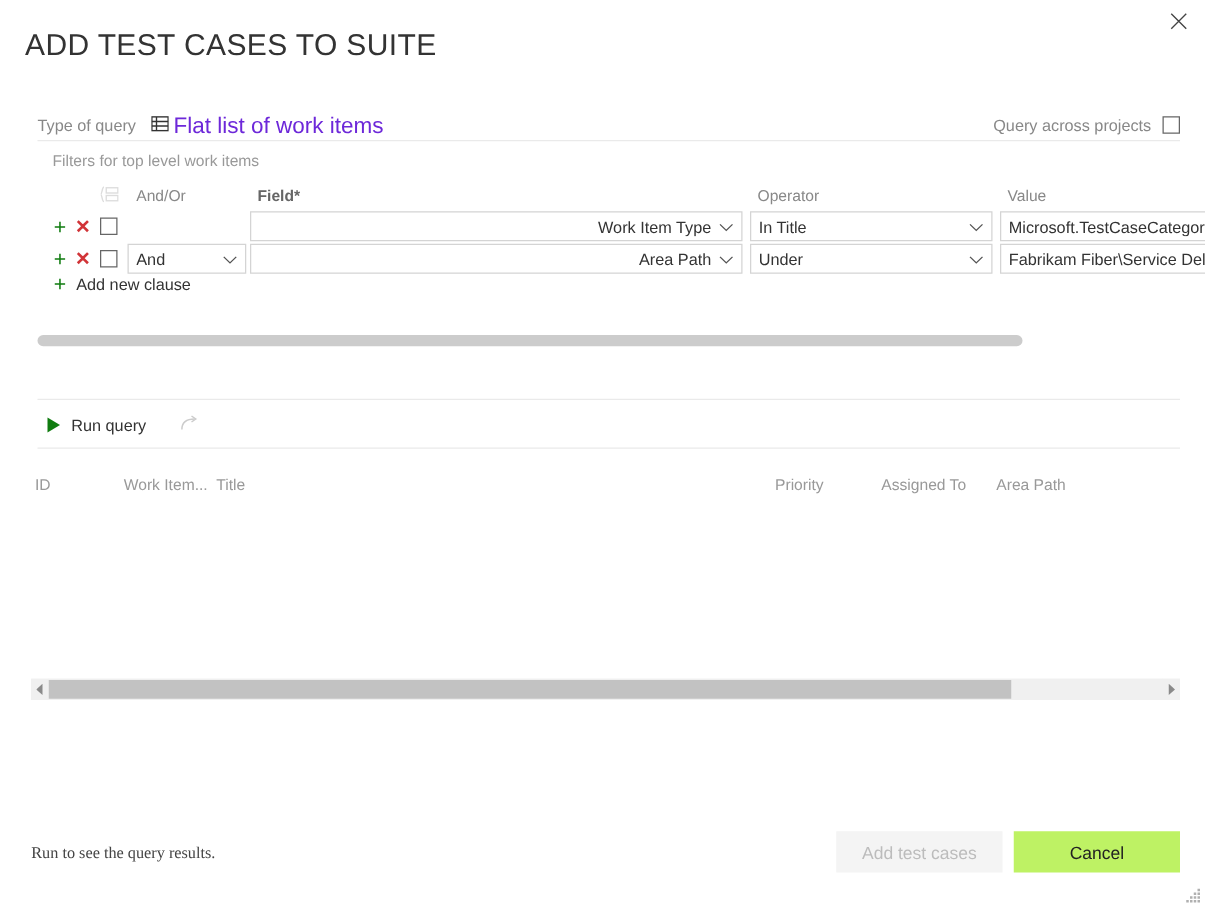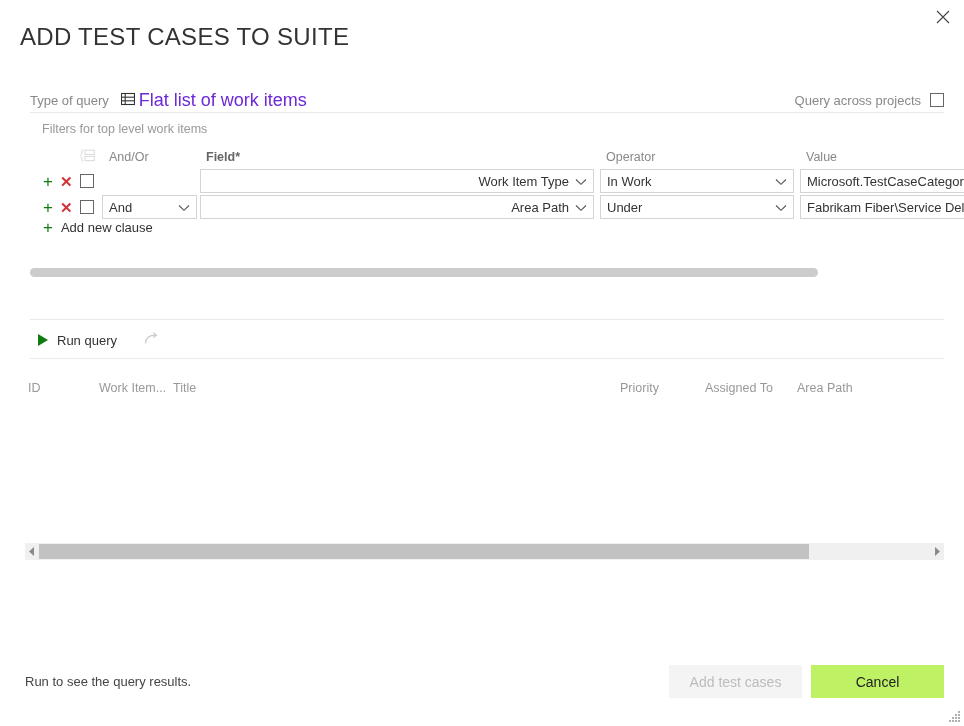--- a/index.html
+++ b/index.html
@@ -334,20 +334,21 @@
     cursor: pointer;
   }
 
   
   .status-text {
     position: absolute;
     left: 25px;
     top: 674px;
     font-size: 13px;
     color: #444444;
+    font-family: Liberation Serif, serif;
   }
   .footer-btns {
     position: absolute;
     right: 20px;
     top: 665px;
     display: flex;
     gap: 9px;
   }
   .btn {
     min-width: 133px;
@@ -457,21 +458,21 @@
           <span class="ctl-text">Work Item Type</span>
           <span class="caret">
             <svg width="12" height="8" viewBox="0 0 12 8" aria-hidden="true">
                 <path d="M1 1.5 L6 6.3 L11 1.5" fill="none" stroke="#555555" stroke-width="1.1"></path>
               </svg>
           </span>
         </div>
       </div>
       <div class="col-oper">
         <div class="ctl ctl-oper">
-          <span class="ctl-text">In Work</span>
+          <span class="ctl-text">In Title</span>
           <span class="caret">
             <svg width="12" height="8" viewBox="0 0 12 8" aria-hidden="true">
                 <path d="M1 1.5 L6 6.3 L11 1.5" fill="none" stroke="#555555" stroke-width="1.1"></path>
               </svg>
           </span>
         </div>
       </div>
       <div class="col-value">
         <div class="ctl ctl-value">
           <span class="ctl-text">Microsoft.TestCaseCategory</span>

